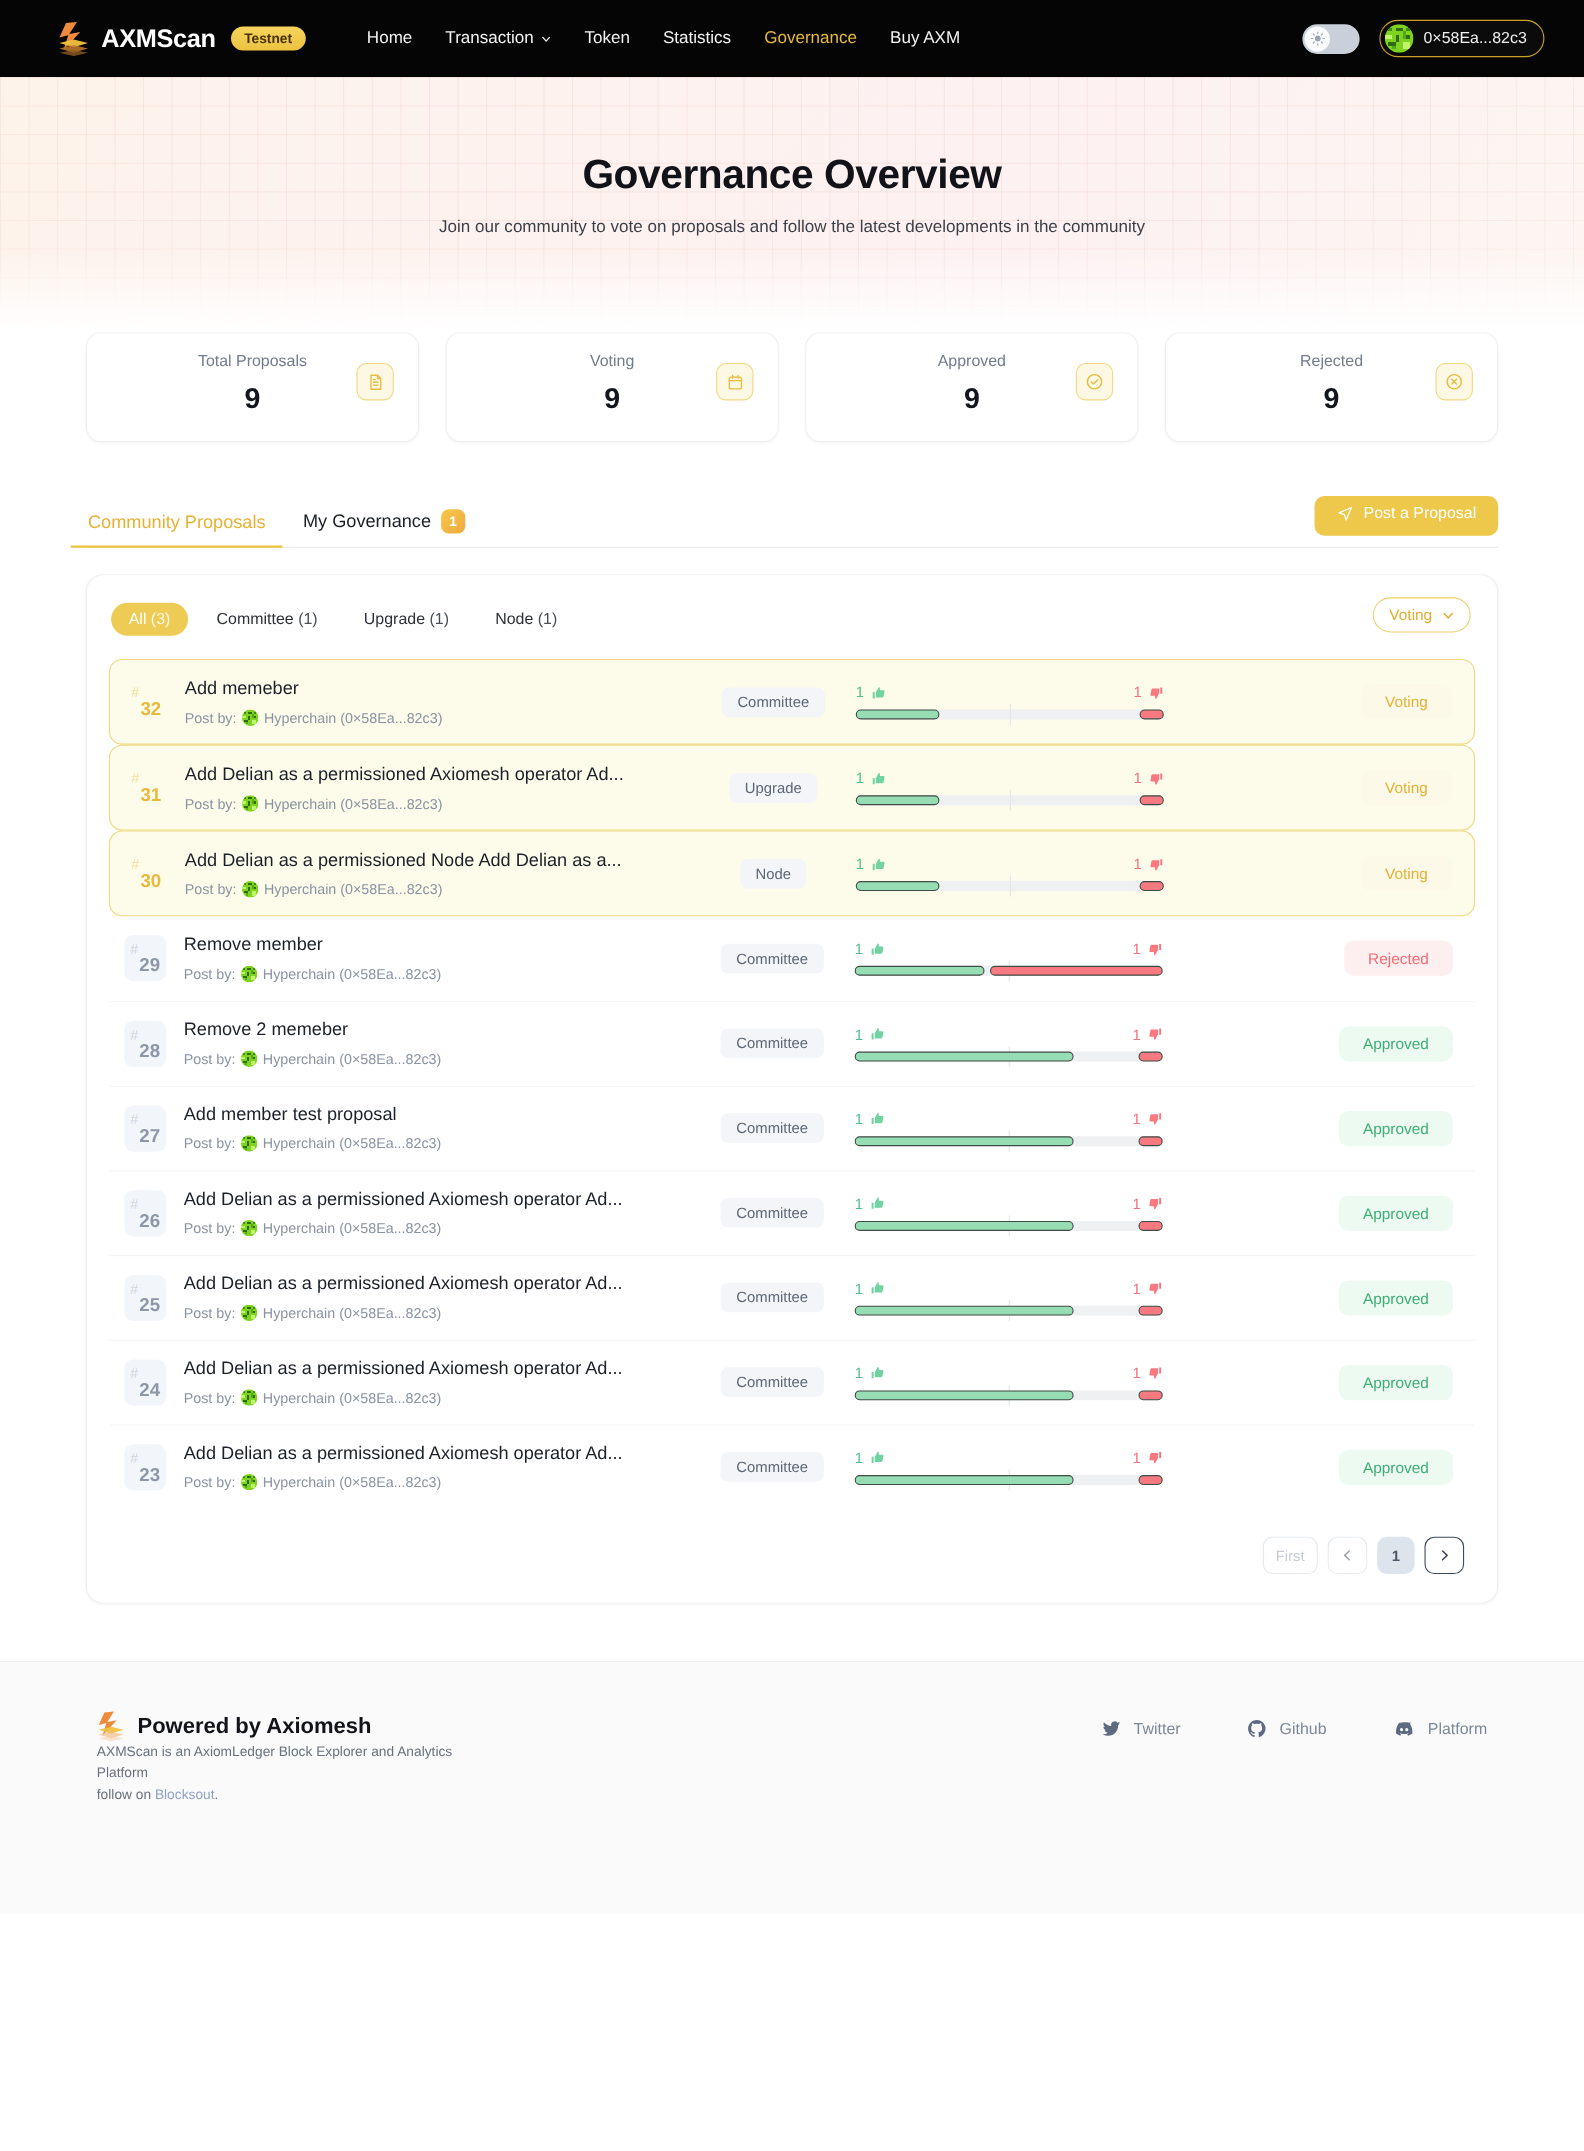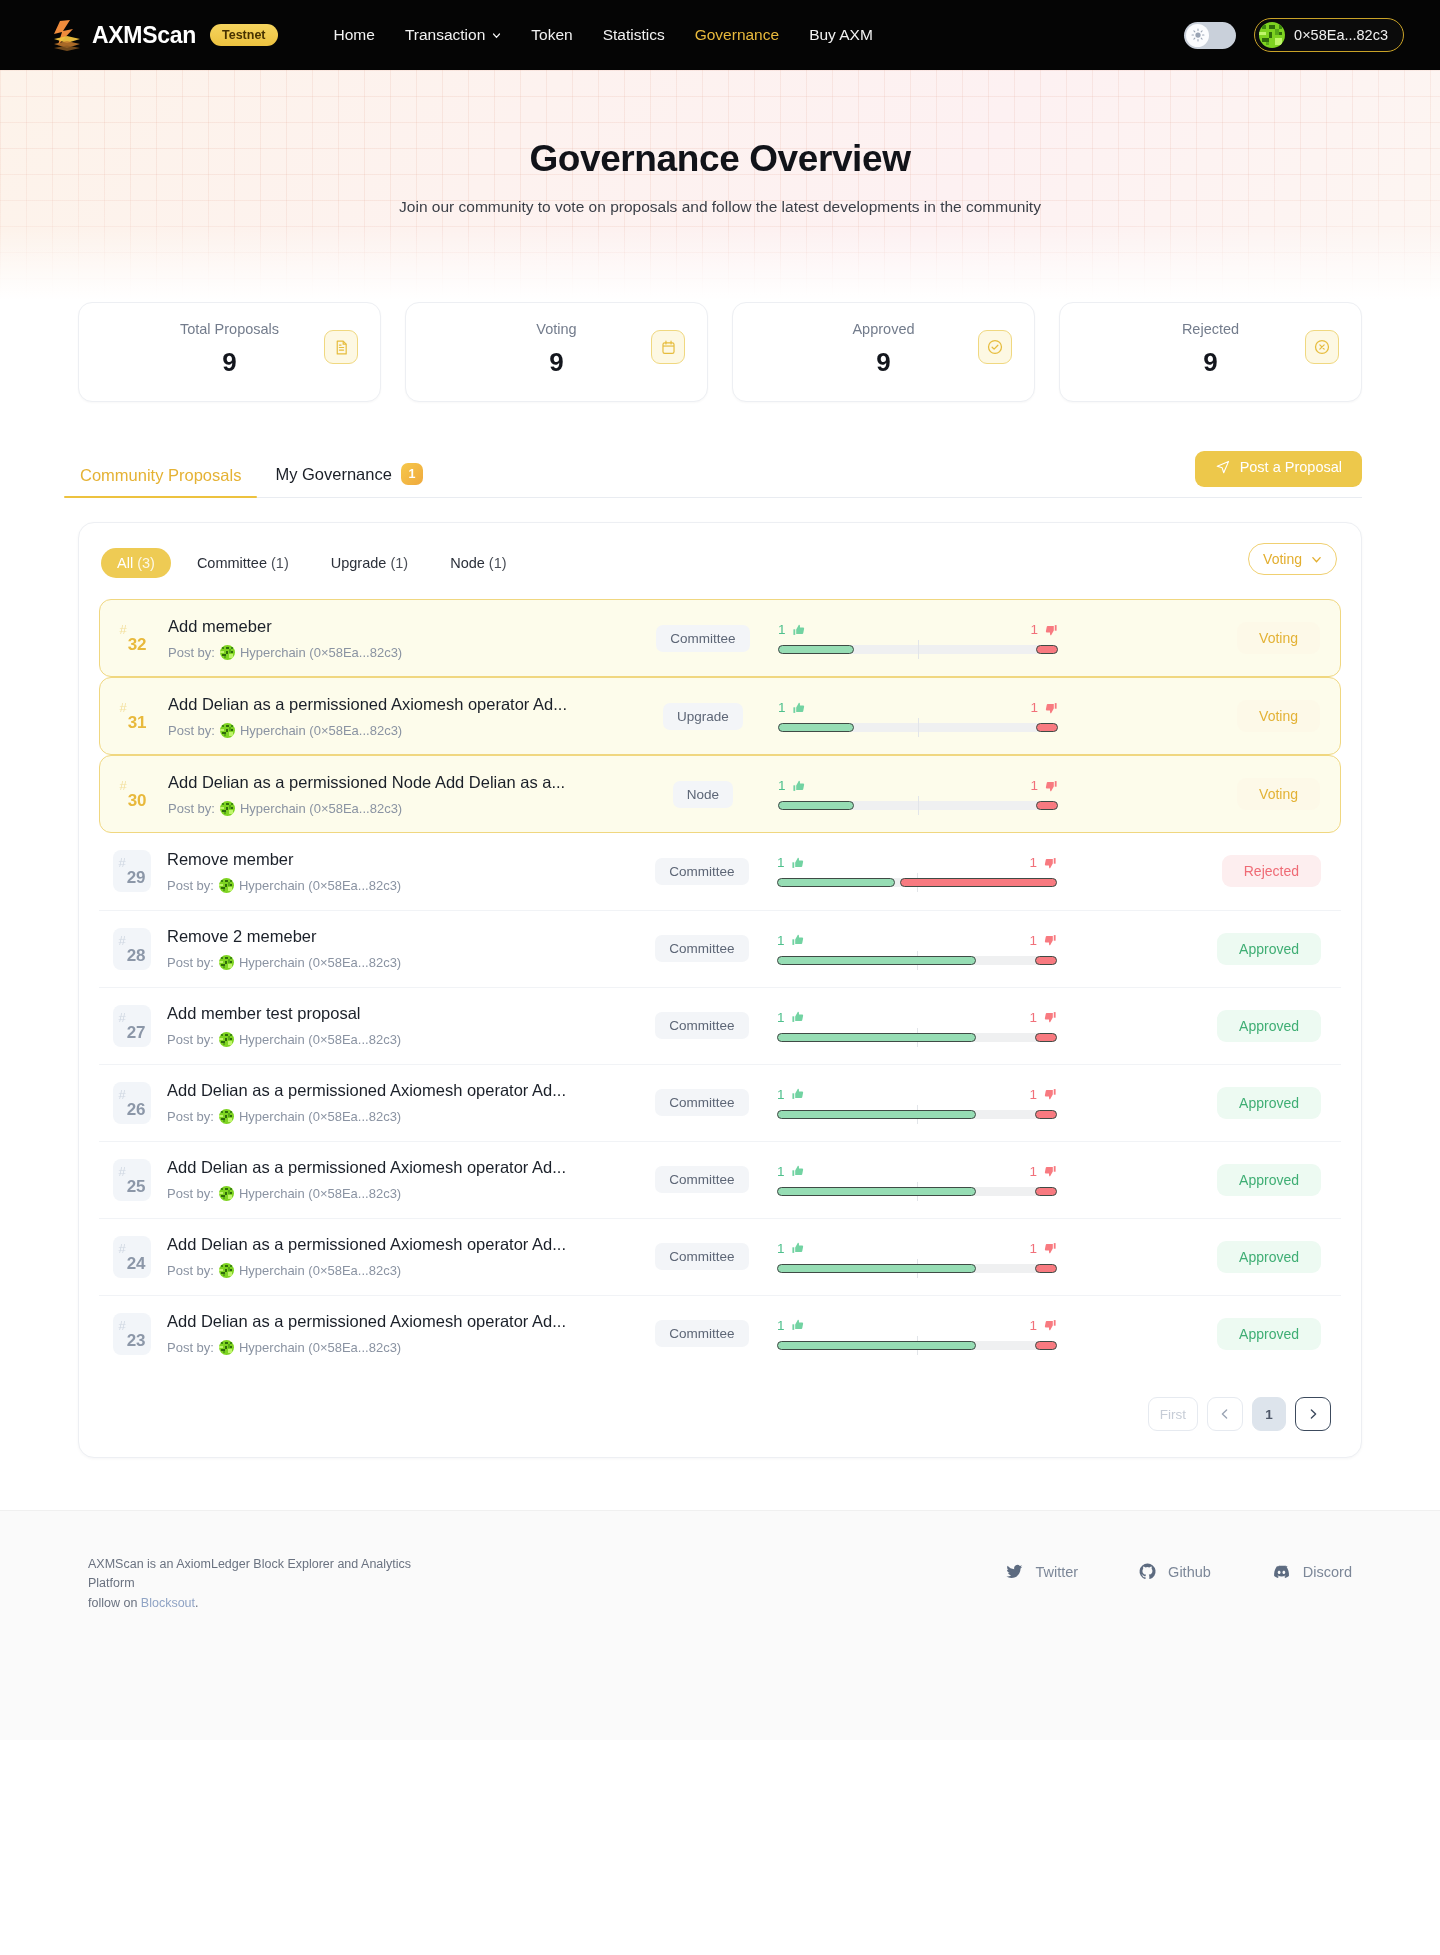--- a/index.html
+++ b/index.html
@@ -1017,20 +1017,29 @@
         <svg width="12" height="12" viewBox="0 0 12 12">
             <path d="M4.4 2 L8.6 6 L4.4 10" fill="none" stroke="#3c4a5d" stroke-width="1.4" stroke-linecap="round" stroke-linejoin="round"></path>
           </svg>
       </div>
     </div>
   </div>
 </div>
 
 <div class="footer">
   <div class="footer-inner">
+    <div class="f-brand">
+      <svg width="26" height="28" viewBox="0 0 30 32">
+        <path d="M8 2 L18 1 L11 12 L21 10 L6 26 L10 13 L2 15 Z" fill="#ef8b3c"></path>
+        <path d="M2 20 L15 17 L28 20 L15 24 Z" fill="#f0c23f" opacity="0.95"></path>
+        <path d="M2 25 L15 22 L28 25 L15 29 Z" fill="#f3b37a" opacity="0.6"></path>
+        <path d="M2 29 L15 26.5 L28 29 L15 32 Z" fill="#f6c9a2" opacity="0.5"></path>
+      </svg>
+      <span class="f-brand-name">Powered by Axiomesh</span>
+    </div>
     <div class="f-desc">
       <span>AXMScan is an AxiomLedger Block Explorer and Analytics Platform</span><br>
       <span>follow on </span><a href="#">Blocksout</a><span>.</span>
     </div>
     <div class="f-social">
       <a href="#">
         <svg width="19" height="19" viewBox="0 0 24 24" fill="#5d6b80">
           <path d="M22 5.9c-.7.3-1.5.5-2.4.6.9-.5 1.5-1.3 1.8-2.3-.8.5-1.7.8-2.6 1A4.1 4.1 0 0 0 11.7 9c-3.4-.2-6.4-1.8-8.4-4.3-.4.6-.6 1.3-.6 2.1 0 1.4.7 2.7 1.8 3.4-.7 0-1.3-.2-1.9-.5 0 2 1.4 3.7 3.3 4.1-.3.1-.7.1-1.1.1-.3 0-.5 0-.8-.1.5 1.6 2 2.8 3.8 2.9a8.2 8.2 0 0 1-6.1 1.7 11.6 11.6 0 0 0 6.3 1.8c7.5 0 11.6-6.2 11.6-11.6v-.5c.8-.6 1.5-1.3 2-2.2z"></path>
         </svg>
         <span>Twitter</span>
@@ -1038,17 +1047,17 @@
       <a href="#">
         <svg width="19" height="19" viewBox="0 0 24 24" fill="#5d6b80">
           <path d="M12 2a10 10 0 0 0-3.2 19.5c.5.1.7-.2.7-.5v-1.8c-2.8.6-3.4-1.3-3.4-1.3-.4-1.2-1.1-1.5-1.1-1.5-.9-.6.1-.6.1-.6 1 .1 1.5 1 1.5 1 .9 1.5 2.4 1.1 3 .8.1-.7.4-1.1.6-1.4-2.2-.2-4.6-1.1-4.6-5 0-1.1.4-2 1-2.7-.1-.3-.4-1.3.1-2.7 0 0 .8-.3 2.7 1a9.4 9.4 0 0 1 5 0c1.9-1.3 2.7-1 2.7-1 .5 1.4.2 2.4.1 2.7.6.7 1 1.6 1 2.7 0 3.9-2.4 4.8-4.6 5 .4.3.7 1 .7 2v2.9c0 .3.2.6.7.5A10 10 0 0 0 12 2z"></path>
         </svg>
         <span>Github</span>
       </a>
       <a href="#">
         <svg width="21" height="21" viewBox="0 0 24 24" fill="#5d6b80">
           <path d="M19.5 6.2A16 16 0 0 0 15.6 5l-.2.4c1.4.3 2.5.8 3.6 1.5-1.9-1-3.7-1.6-6-1.6s-4.2.6-6 1.6c1-.7 2.3-1.3 3.6-1.5L10.4 5A16 16 0 0 0 6.5 6.2C4 9.9 3.3 13.5 3.6 17c1.5 1.1 3 1.8 4.4 2.3.3-.5.6-1 .9-1.5-.5-.2-1-.5-1.4-.8l.3-.3c2.8 1.3 5.8 1.3 8.5 0l.3.3c-.5.3-.9.6-1.4.8.3.5.6 1 .9 1.5 1.4-.5 2.9-1.2 4.4-2.3.4-4-.8-7.6-2.9-10.8zM9.3 14.8c-.9 0-1.6-.8-1.6-1.8s.7-1.8 1.6-1.8 1.6.8 1.6 1.8-.7 1.8-1.6 1.8zm5.4 0c-.9 0-1.6-.8-1.6-1.8s.7-1.8 1.6-1.8 1.6.8 1.6 1.8-.7 1.8-1.6 1.8z"></path>
         </svg>
-        <span>Discord</span>
+        <span>Platform</span>
       </a>
     </div>
   </div>
 </div>
 
 </body></html>

